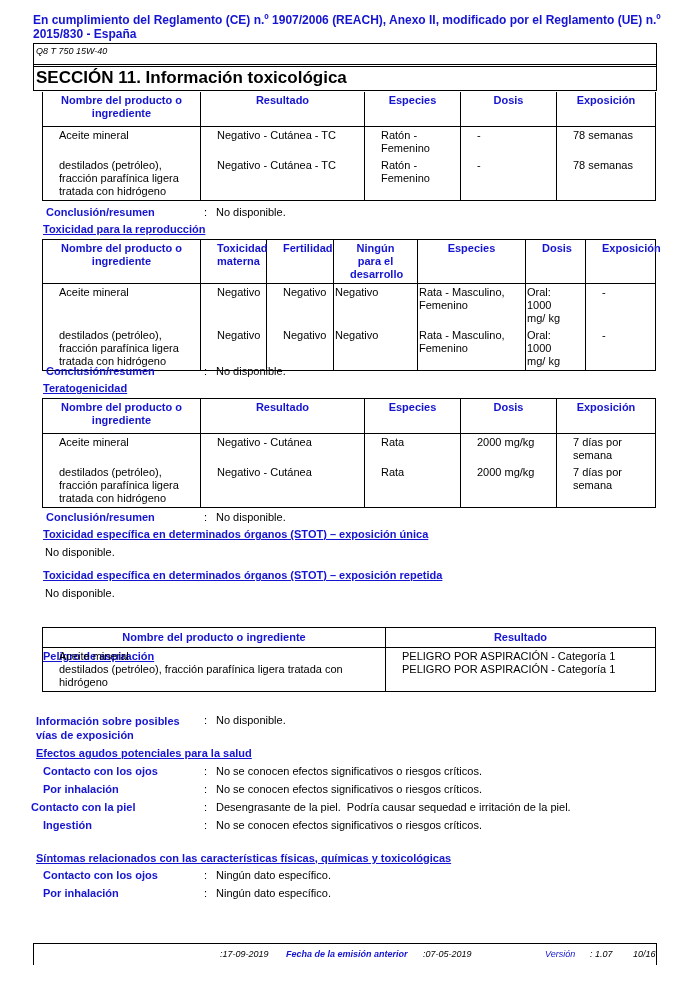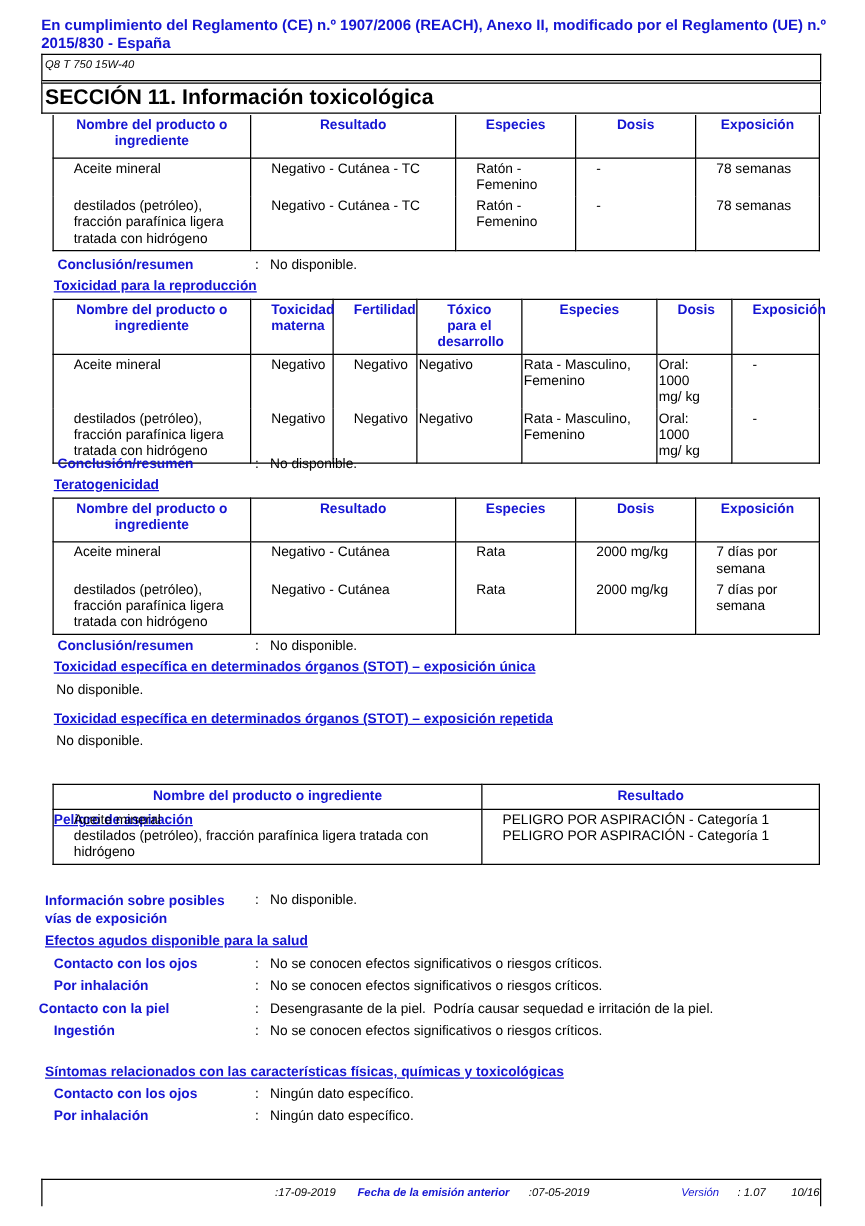--- a/index.html
+++ b/index.html
@@ -76,21 +76,21 @@
       <col style="width:84px">
       <col style="width:108px">
       <col style="width:60px">
       <col style="width:70px">
     </colgroup>
   <tbody>
       <tr>
     <th>Nombre del producto o ingrediente</th>
     <th>Toxicidad materna</th>
     <th>Fertilidad</th>
-    <th>Tóxico para el desarrollo</th>
+    <th>Ningún para el desarrollo</th>
     <th>Especies</th>
     <th>Dosis</th>
     <th>Exposición</th>
   </tr>
   <tr class="nob-bottom">
     <td>Aceite mineral</td>
     <td>Negativo</td>
     <td>Negativo</td>
     <td style="padding-left:1px">Negativo</td>
     <td style="padding-left:1px">Rata - Masculino, Femenino</td>
@@ -175,21 +175,21 @@
       <div>PELIGRO POR ASPIRACIÓN - Categoría 1</div>
     </td>
   </tr>
 </tbody>
   </table>
 
 <div class="abs row-label" style="left:36px; top:714px; width:165px; line-height:14px;">Información sobre posibles vías de exposición</div>
 <div class="abs colon" style="left:204px; top:714px;">:</div>
 <div class="abs" style="left:216px; top:714px;">No disponible.</div>
 
-<div class="abs sub-heading" style="left:36px; top:747px;">Efectos agudos disponible para la salud</div>
+<div class="abs sub-heading" style="left:36px; top:747px;">Efectos agudos potenciales para la salud</div>
 <div class="abs row-label" style="left:43px; top:765px;">Contacto con los ojos</div>
 <div class="abs colon" style="left:204px; top:765px;">:</div>
 <div class="abs" style="left:216px; top:765px;">No se conocen efectos significativos o riesgos críticos.</div>
 <div class="abs row-label" style="left:43px; top:783px;">Por inhalación</div>
 <div class="abs colon" style="left:204px; top:783px;">:</div>
 <div class="abs" style="left:216px; top:783px;">No se conocen efectos significativos o riesgos críticos.</div>
 <div class="abs row-label" style="left:31px; top:801px;">Contacto con la piel</div>
 <div class="abs colon" style="left:204px; top:801px;">:</div>
 <div class="abs" style="left:216px; top:801px; white-space:pre;">Desengrasante de la piel.  Podría causar sequedad e irritación de la piel.</div>
 <div class="abs row-label" style="left:43px; top:819px;">Ingestión</div>

